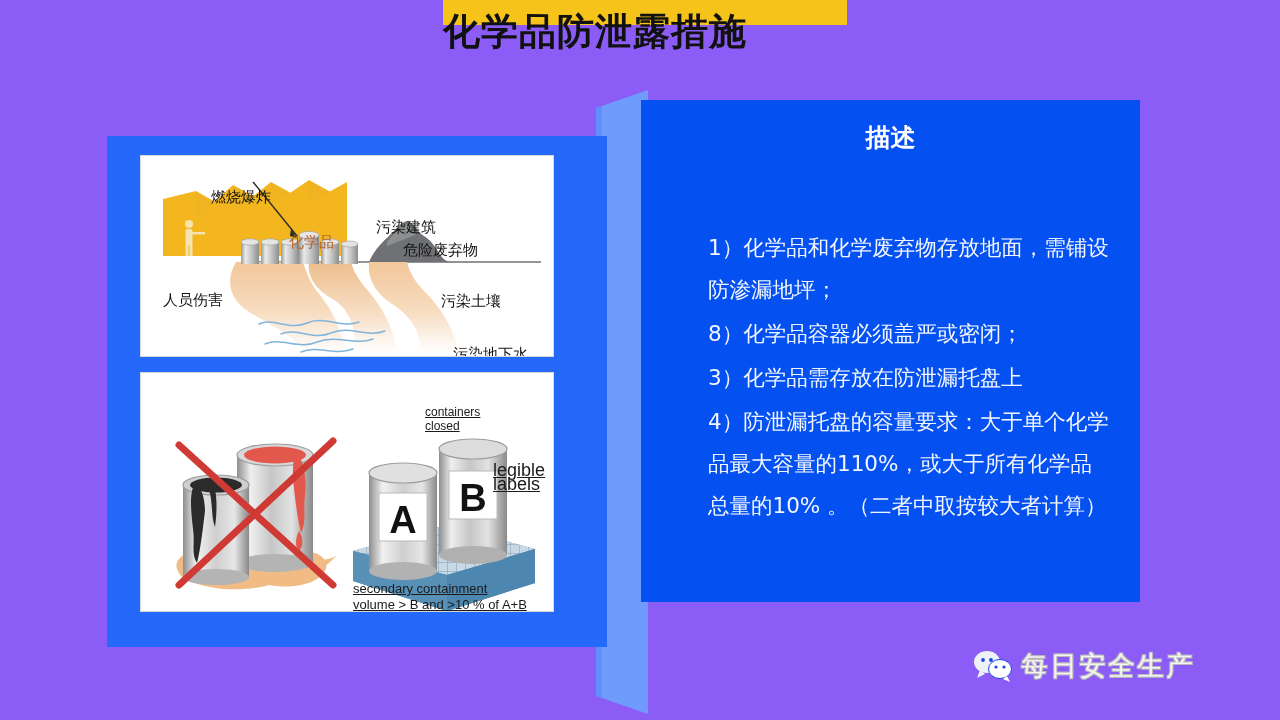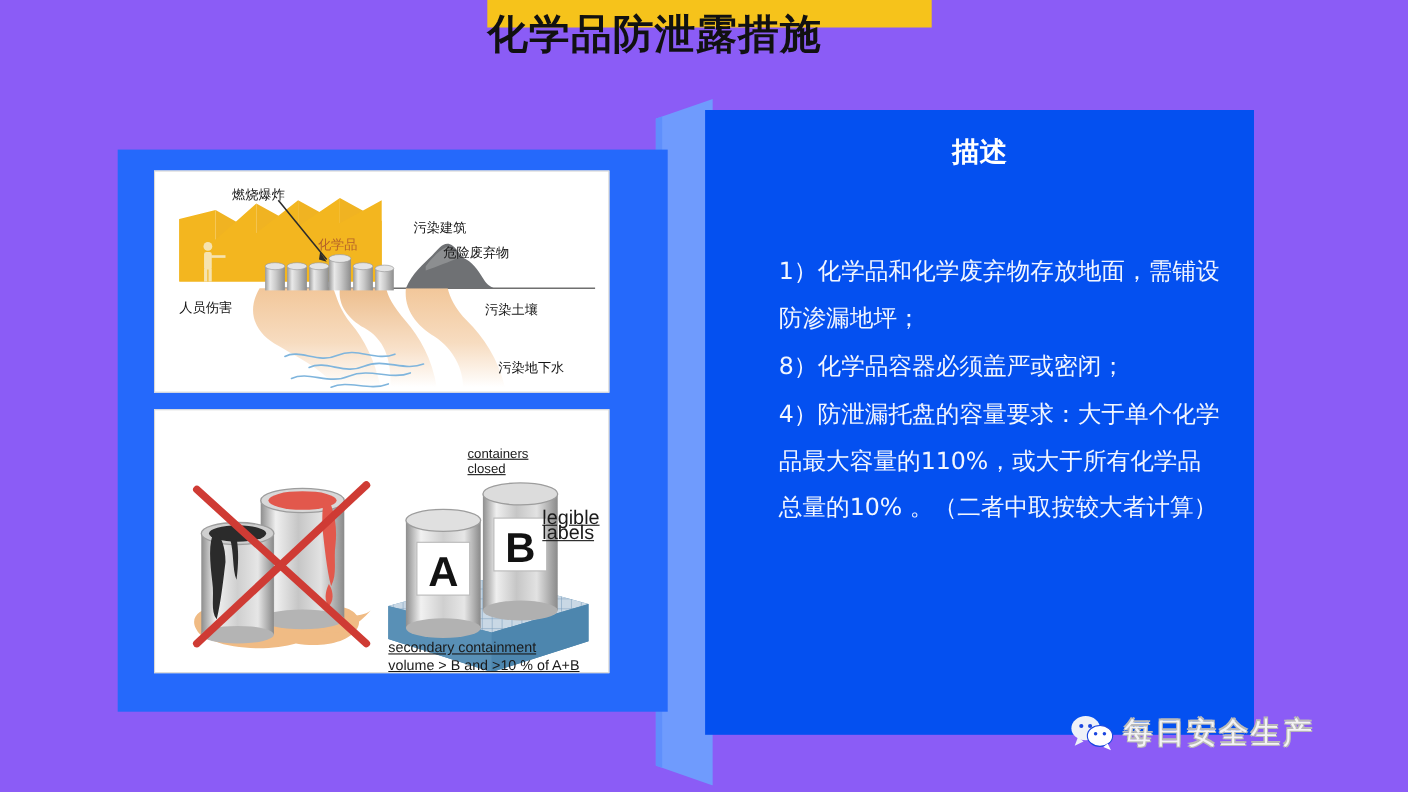--- a/index.html
+++ b/index.html
@@ -83,21 +83,21 @@
     width: 52px;
     height: 624px;
   }
 
   
   .right-panel {
     position: absolute;
     left: 641px;
     top: 100px;
     width: 499px;
-    height: 568px;
+    height: 502px;
     background: #0450f0;
   }
   .panel-heading {
     position: absolute;
     left: 0;
     top: 21px;
     width: 499px;
     text-align: center;
     color: #ffffff;
     font-size: 25px;
@@ -139,24 +139,25 @@
       -1px -1px 0 #b9b9b9, 1px -1px 0 #b9b9b9,
       -1px  1px 0 #b9b9b9, 1px  1px 0 #b9b9b9;
     font-family: "DejaVu Sans", "Liberation Sans", sans-serif;
     white-space: nowrap;
   }
 
   
   .fig1 { position: absolute; inset: 0; }
   .fig1 .lbl {
     position: absolute;
-    font-size: 12px;
+    font-size: 15px;
     color: #141414;
     white-space: nowrap;
     font-family: "DejaVu Sans", "Liberation Sans", sans-serif;
+    margin-top: 19px;
   }
 
   
   .fig2 { position: absolute; inset: 0; }
   .fig2 .lbl {
     position: absolute;
     font-size: 12px;
     color: #1a1a1a;
     line-height: 14px;
     white-space: pre;
@@ -358,20 +359,21 @@
 volume &gt; B and &gt;10 % of A+B</div>
       </div>
     </div>
   </div>
 
   <div class="right-panel">
     <div class="panel-heading">描述</div>
     <div class="panel-body">
       <p class="panel-item">1）化学品和化学废弃物存放地面，需铺设防渗漏地坪；</p>
       <p class="panel-item">8）化学品容器必须盖严或密闭；</p>
+      <p class="panel-item">3）化学品需存放在防泄漏托盘上</p>
       <p class="panel-item">4）防泄漏托盘的容量要求：大于单个化学品最大容量的110%，或大于所有化学品总量的10% 。（二者中取按较大者计算）</p>
     </div>
   </div>
 
   <div class="watermark">
     <svg width="42" height="34" viewBox="0 0 42 34">
       <ellipse cx="15" cy="13" rx="13" ry="11" fill="#eef1f8"></ellipse>
       <polygon points="8,21 5,29 13,25" fill="#eef1f8"></polygon>
       <circle cx="11" cy="11" r="1.9" fill="#1b46e0"></circle>
       <circle cx="19" cy="11" r="1.9" fill="#1b46e0"></circle>

